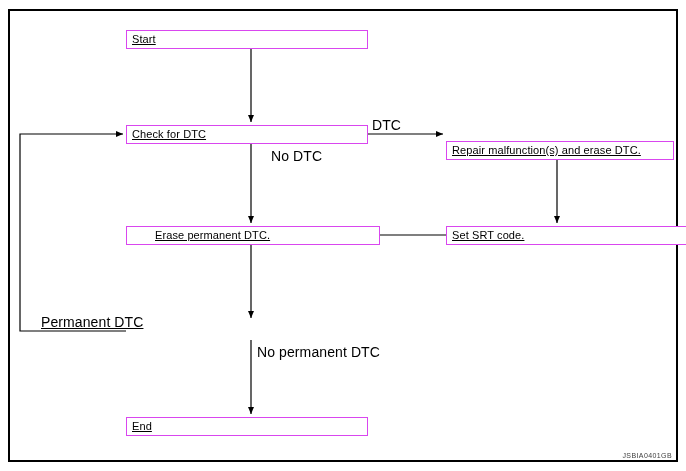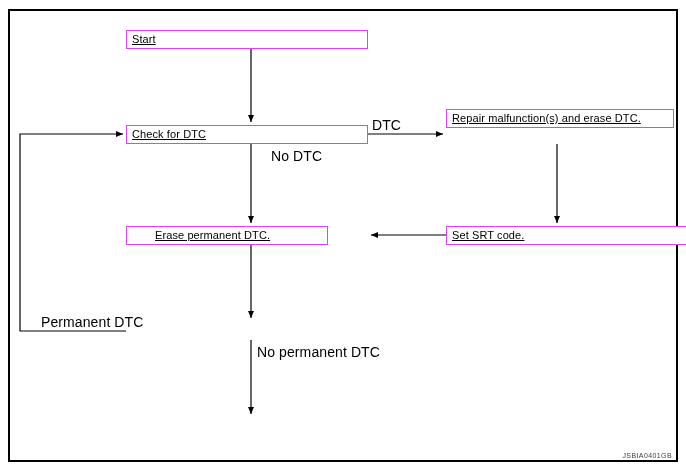--- a/index.html
+++ b/index.html
@@ -94,31 +94,32 @@
 
     <path d="M126,331 L20,331 L20,134 L123,134" fill="none" stroke="#000000" stroke-width="1.2" marker-end="url(#arrowhead)"></path>
 
     <line x1="251" y1="340" x2="251" y2="414" stroke="#000000" stroke-width="1.2" marker-end="url(#arrowhead)"></line>
   </svg>
 
   <div class="node" style="left:126px; top:30px; width:242px;">Start</div>
 
   <div class="node" style="left:126px; top:125px; width:242px;">Check for DTC</div>
 
-  <div class="node" style="left:446px; top:109px; width:228px;">Repair malfunction(s) and erase DTC.</div>
+  <div class="node" style="left:446px; top:141px; width:228px;">Repair malfunction(s) and erase DTC.</div>
 
-  <div class="node" style="left:126px; top:226px; width:202px;padding-left:28px;">Erase permanent DTC.</div>
+  <div class="node" style="left:126px; top:226px; width:254px;padding-left:28px;">Erase permanent DTC.</div>
 
   <div class="node" style="left:446px; top:226px; width:256px;">Set SRT code.</div>
 
 
+  <div class="node" style="left:126px; top:417px; width:242px;">End</div>
 
   <div class="edge-label" style="left:372px; top:117px;">DTC</div>
 
   <div class="edge-label" style="left:257px; top:148px;padding-left:14px;">No DTC</div>
 
-  <div class="edge-label" style="left:41px; top:314px;">Permanent DTC</div>
+  <div class="edge-label" style="left:41px; top:314px;text-decoration:underline;">Permanent DTC</div>
 
   <div class="edge-label" style="left:257px; top:344px;">No permanent DTC</div>
 
   <div id="figure-code">JSBIA0401GB</div>
 
 </div>
 
 </body></html>

